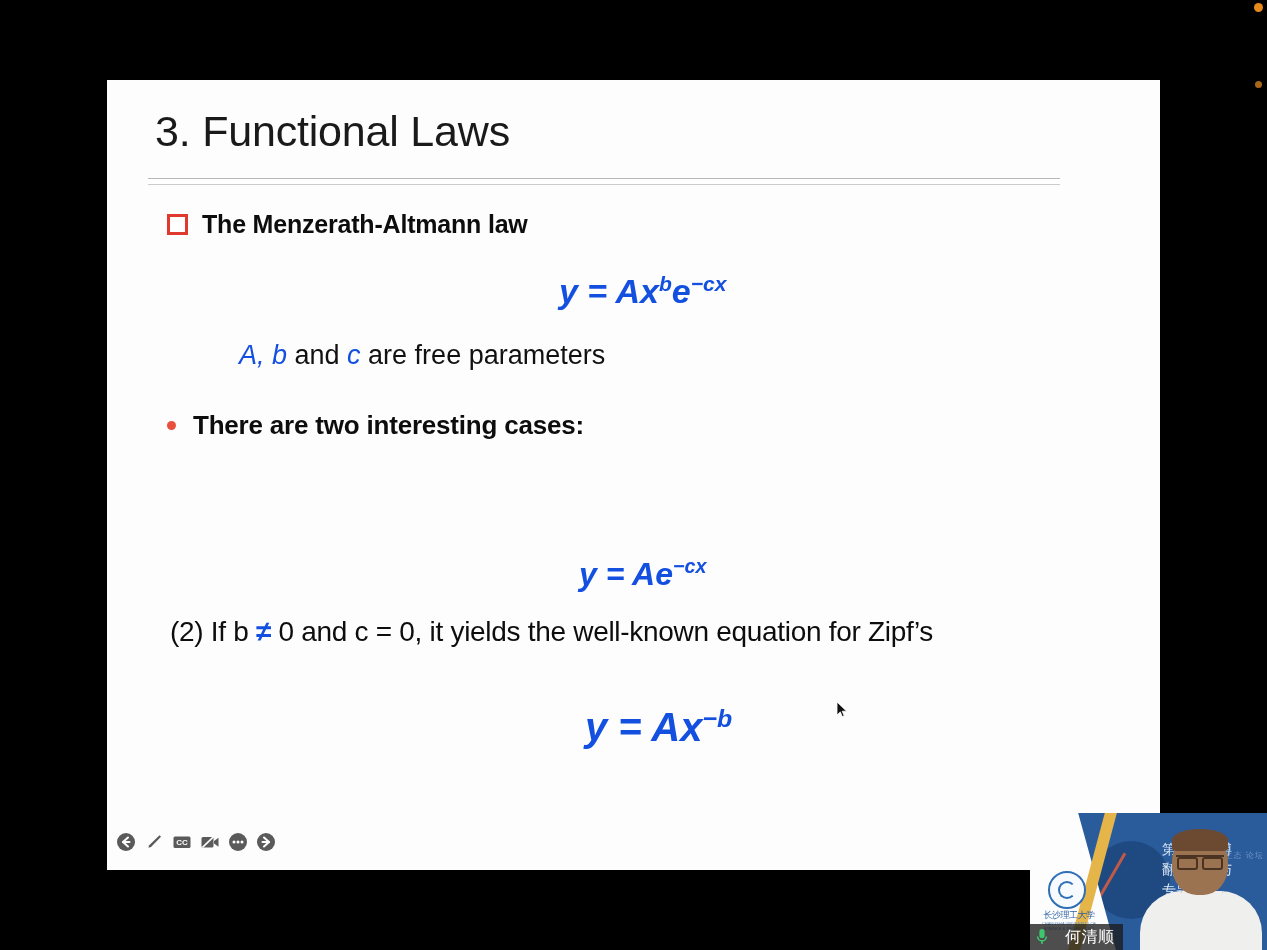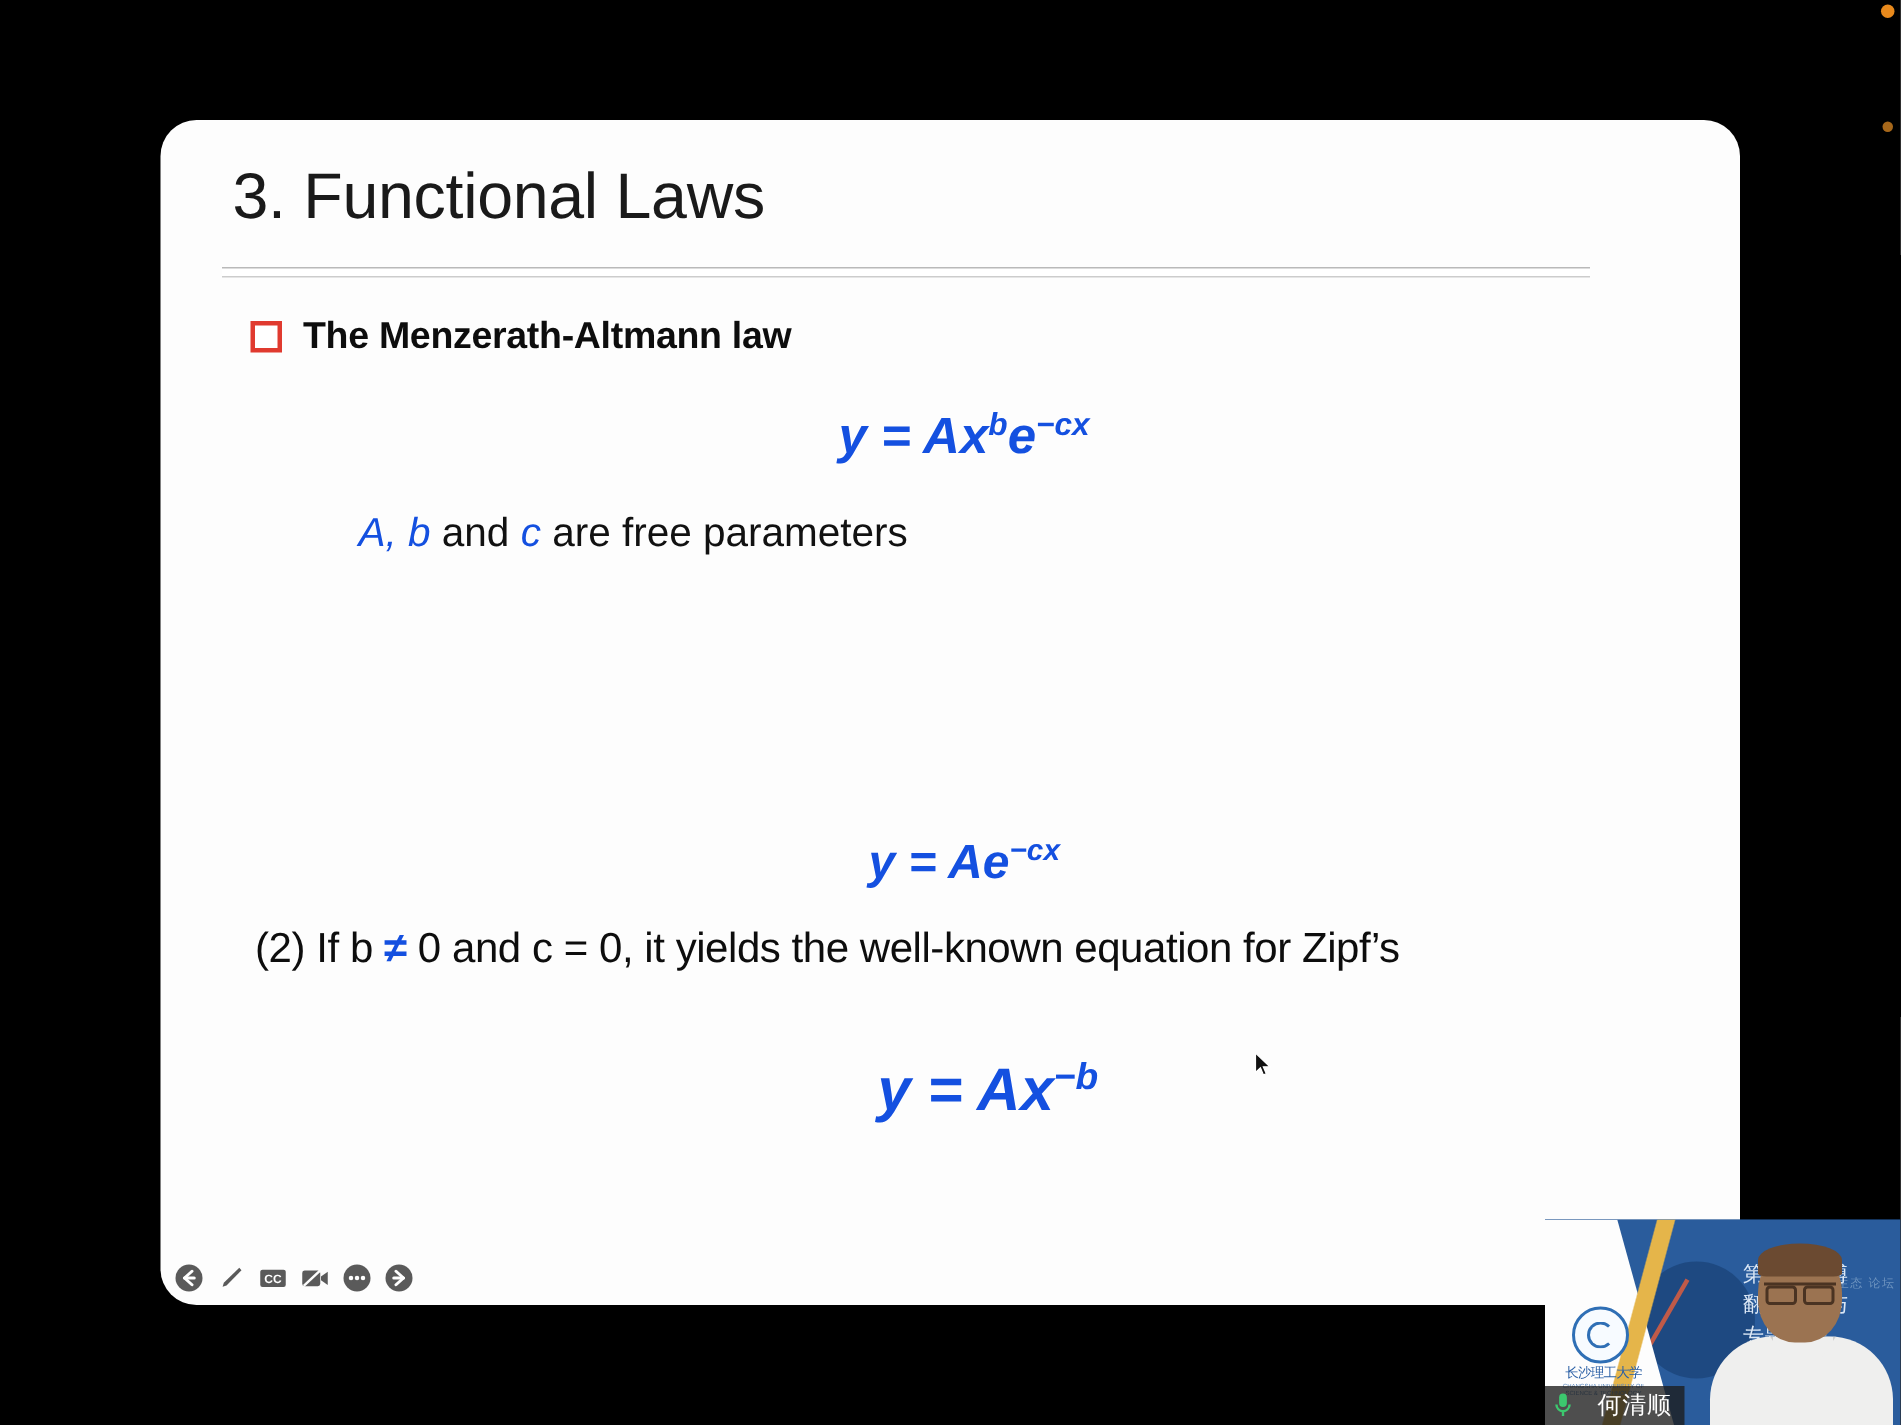--- a/index.html
+++ b/index.html
@@ -42,21 +42,20 @@
 
   
   #slide {
     position: absolute;
     left: 107px;
     top: 80px;
     width: 1053px;
     height: 790px;
     background: #fdfdfd;
     overflow: hidden;
-    border-radius: 24px;
   }
 
   
   #slide-title {
     position: absolute;
     left: 48px;
     top: 27px;
     font-size: 43px;
     font-weight: 400;
     color: #1a1a1a;
@@ -146,21 +145,21 @@
   .neq { color: #1450e0; font-weight: bold; }
   #item-1 { left: 60px; top: 385px; width: 990px; }
   #item-1 .l2 { display: block; padding-left: 57px; }
   #item-2 { left: 63px; top: 533px; width: 990px; }
   #item-2 .l2 { display: block; padding-left: 57px; }
 
   
   #toolbar {
     position: absolute;
     left: 3px;
-    bottom: 4px;
+    bottom: 14px;
     display: flex;
     align-items: flex-end;
     gap: 8px;
     padding: 4px 6px;
   }
   .tb-icon {
     width: 20px; height: 20px;
     display: flex;
     align-items: center;
     justify-content: center;
@@ -359,20 +358,24 @@
     </div>
 
     <div class="formula" id="formula-main">
       <span>y = </span><span>A</span><span>x</span><sup>b</sup><span>e</span><sup>−cx</sup>
     </div>
 
     <div class="row" id="params-row">
       <span class="param-blue">A, b</span><span> and </span><span class="param-blue">c</span><span> are free parameters</span>
     </div>
 
+    <div class="row" id="cases-row">
+      <span class="rd-bullet"></span>
+      <span id="cases-text">There are two interesting cases:</span>
+    </div>
 
 
     <div class="formula" id="formula-1">
       <span>y = </span><span>A</span><span>e</span><sup>−cx</sup>
     </div>
 
     <div class="item" id="item-2">
       <span class="num">(2)</span>&nbsp;<span>If b </span><span class="neq">≠</span><span> 0 and c = 0, it yields the well-known equation for Zipf’s</span>
     </div>
 

